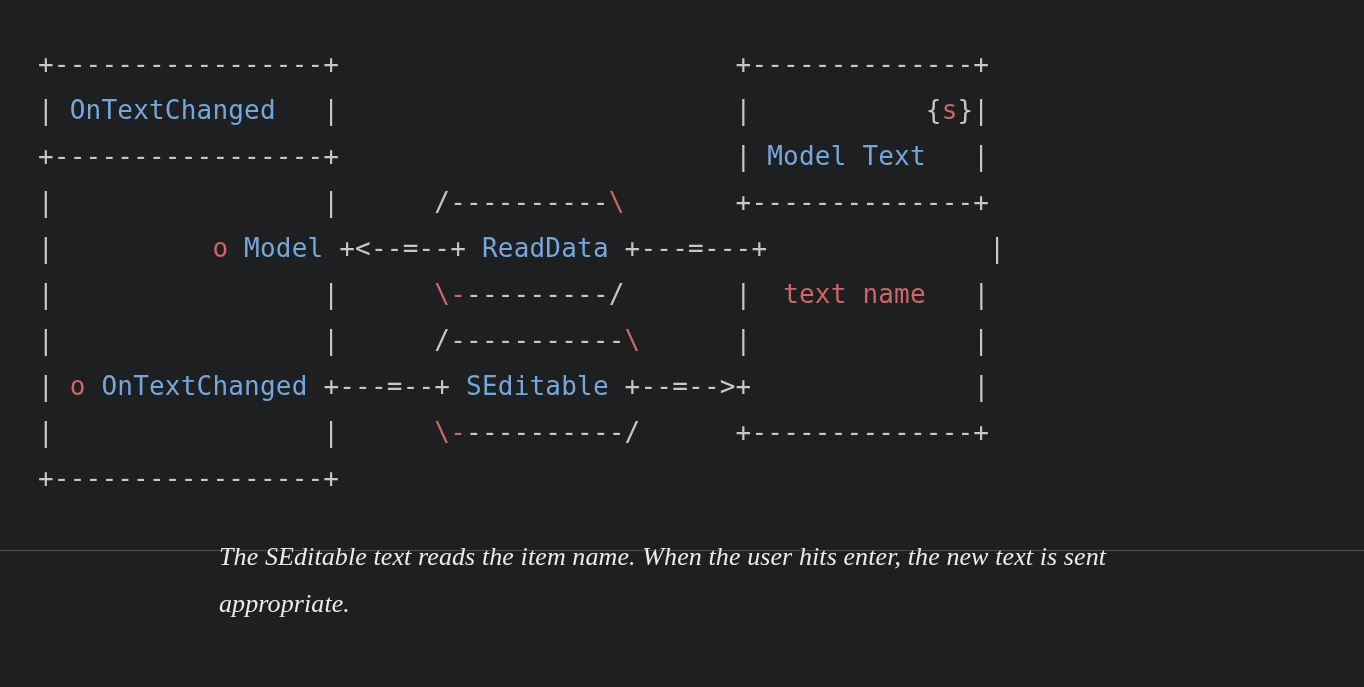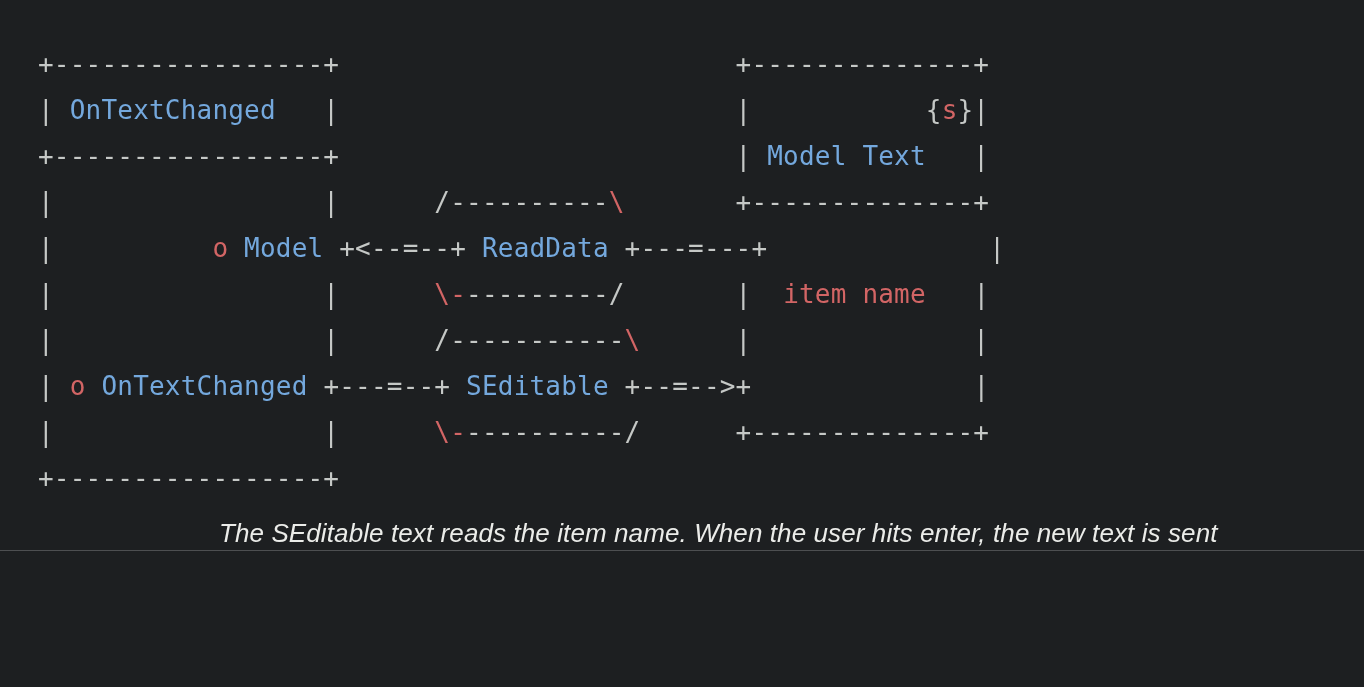--- a/index.html
+++ b/index.html
@@ -16,36 +16,37 @@
     color:var(--fg-structure);white-space:pre;
   }
   .seg-g{color:var(--fg-structure);}
   .seg-b{color:var(--fg-identifier);}
   .seg-r{color:var(--fg-accent);}
   .divider{
     position:absolute;left:0;top:550px;width:1364px;height:1px;
     background:var(--divider);
   }
   .caption{
-    position:absolute;left:219px;top:510px;width:1080px;
+    position:absolute;left:219px;top:534px;width:1080px;
     font-size:26px;line-height:46.5px;font-style:italic;
-    color:var(--caption);letter-spacing:0.1px;
+    color:var(--caption);letter-spacing:0.1px;font-family:Liberation Serif, serif;
   }
 </style>
 </head>
 <body>
 
 <pre class="ascii" id="ascii-diagram"><span class="seg-g">+-----------------+                         +--------------+</span>
 <span class="seg-g">| </span><span class="seg-b">OnTextChanged</span><span class="seg-g">   |                         |           {</span><span class="seg-r">s</span><span class="seg-g">}|</span>
 <span class="seg-g">+-----------------+                         | </span><span class="seg-b">Model Text</span><span class="seg-g">   |</span>
 <span class="seg-g">|                 |      /----------</span><span class="seg-r">\</span><span class="seg-g">       +--------------+</span>
 <span class="seg-g">|          </span><span class="seg-r">o</span><span class="seg-g"> </span><span class="seg-b">Model</span><span class="seg-g"> +&lt;--=--+ </span><span class="seg-b">ReadData</span><span class="seg-g"> +---=---+              |</span>
-<span class="seg-g">|                 |      </span><span class="seg-r">\-</span><span class="seg-g">---------/       |  </span><span class="seg-r">item name</span><span class="seg-g">   |</span>
+<span class="seg-g">|                 |      </span><span class="seg-r">\-</span><span class="seg-g">---------/       |  </span><span class="seg-r">text name</span><span class="seg-g">   |</span>
 <span class="seg-g">|                 |      /-----------</span><span class="seg-r">\</span><span class="seg-g">      |              |</span>
 <span class="seg-g">| </span><span class="seg-r">o</span><span class="seg-g"> </span><span class="seg-b">OnTextChanged</span><span class="seg-g"> +---=--+ </span><span class="seg-b">SEditable</span><span class="seg-g"> +--=--&gt;+              |</span>
 <span class="seg-g">|                 |      </span><span class="seg-r">\-</span><span class="seg-g">----------/      +--------------+</span>
 <span class="seg-g">+-----------------+</span></pre>
 
 <div class="divider"></div>
 
 <div class="caption">
   <div>The SEditable text reads the item name. When the user hits enter, the new text is sent</div>
+  <div>appropriate.</div>
 </div>
 
 </body></html>

